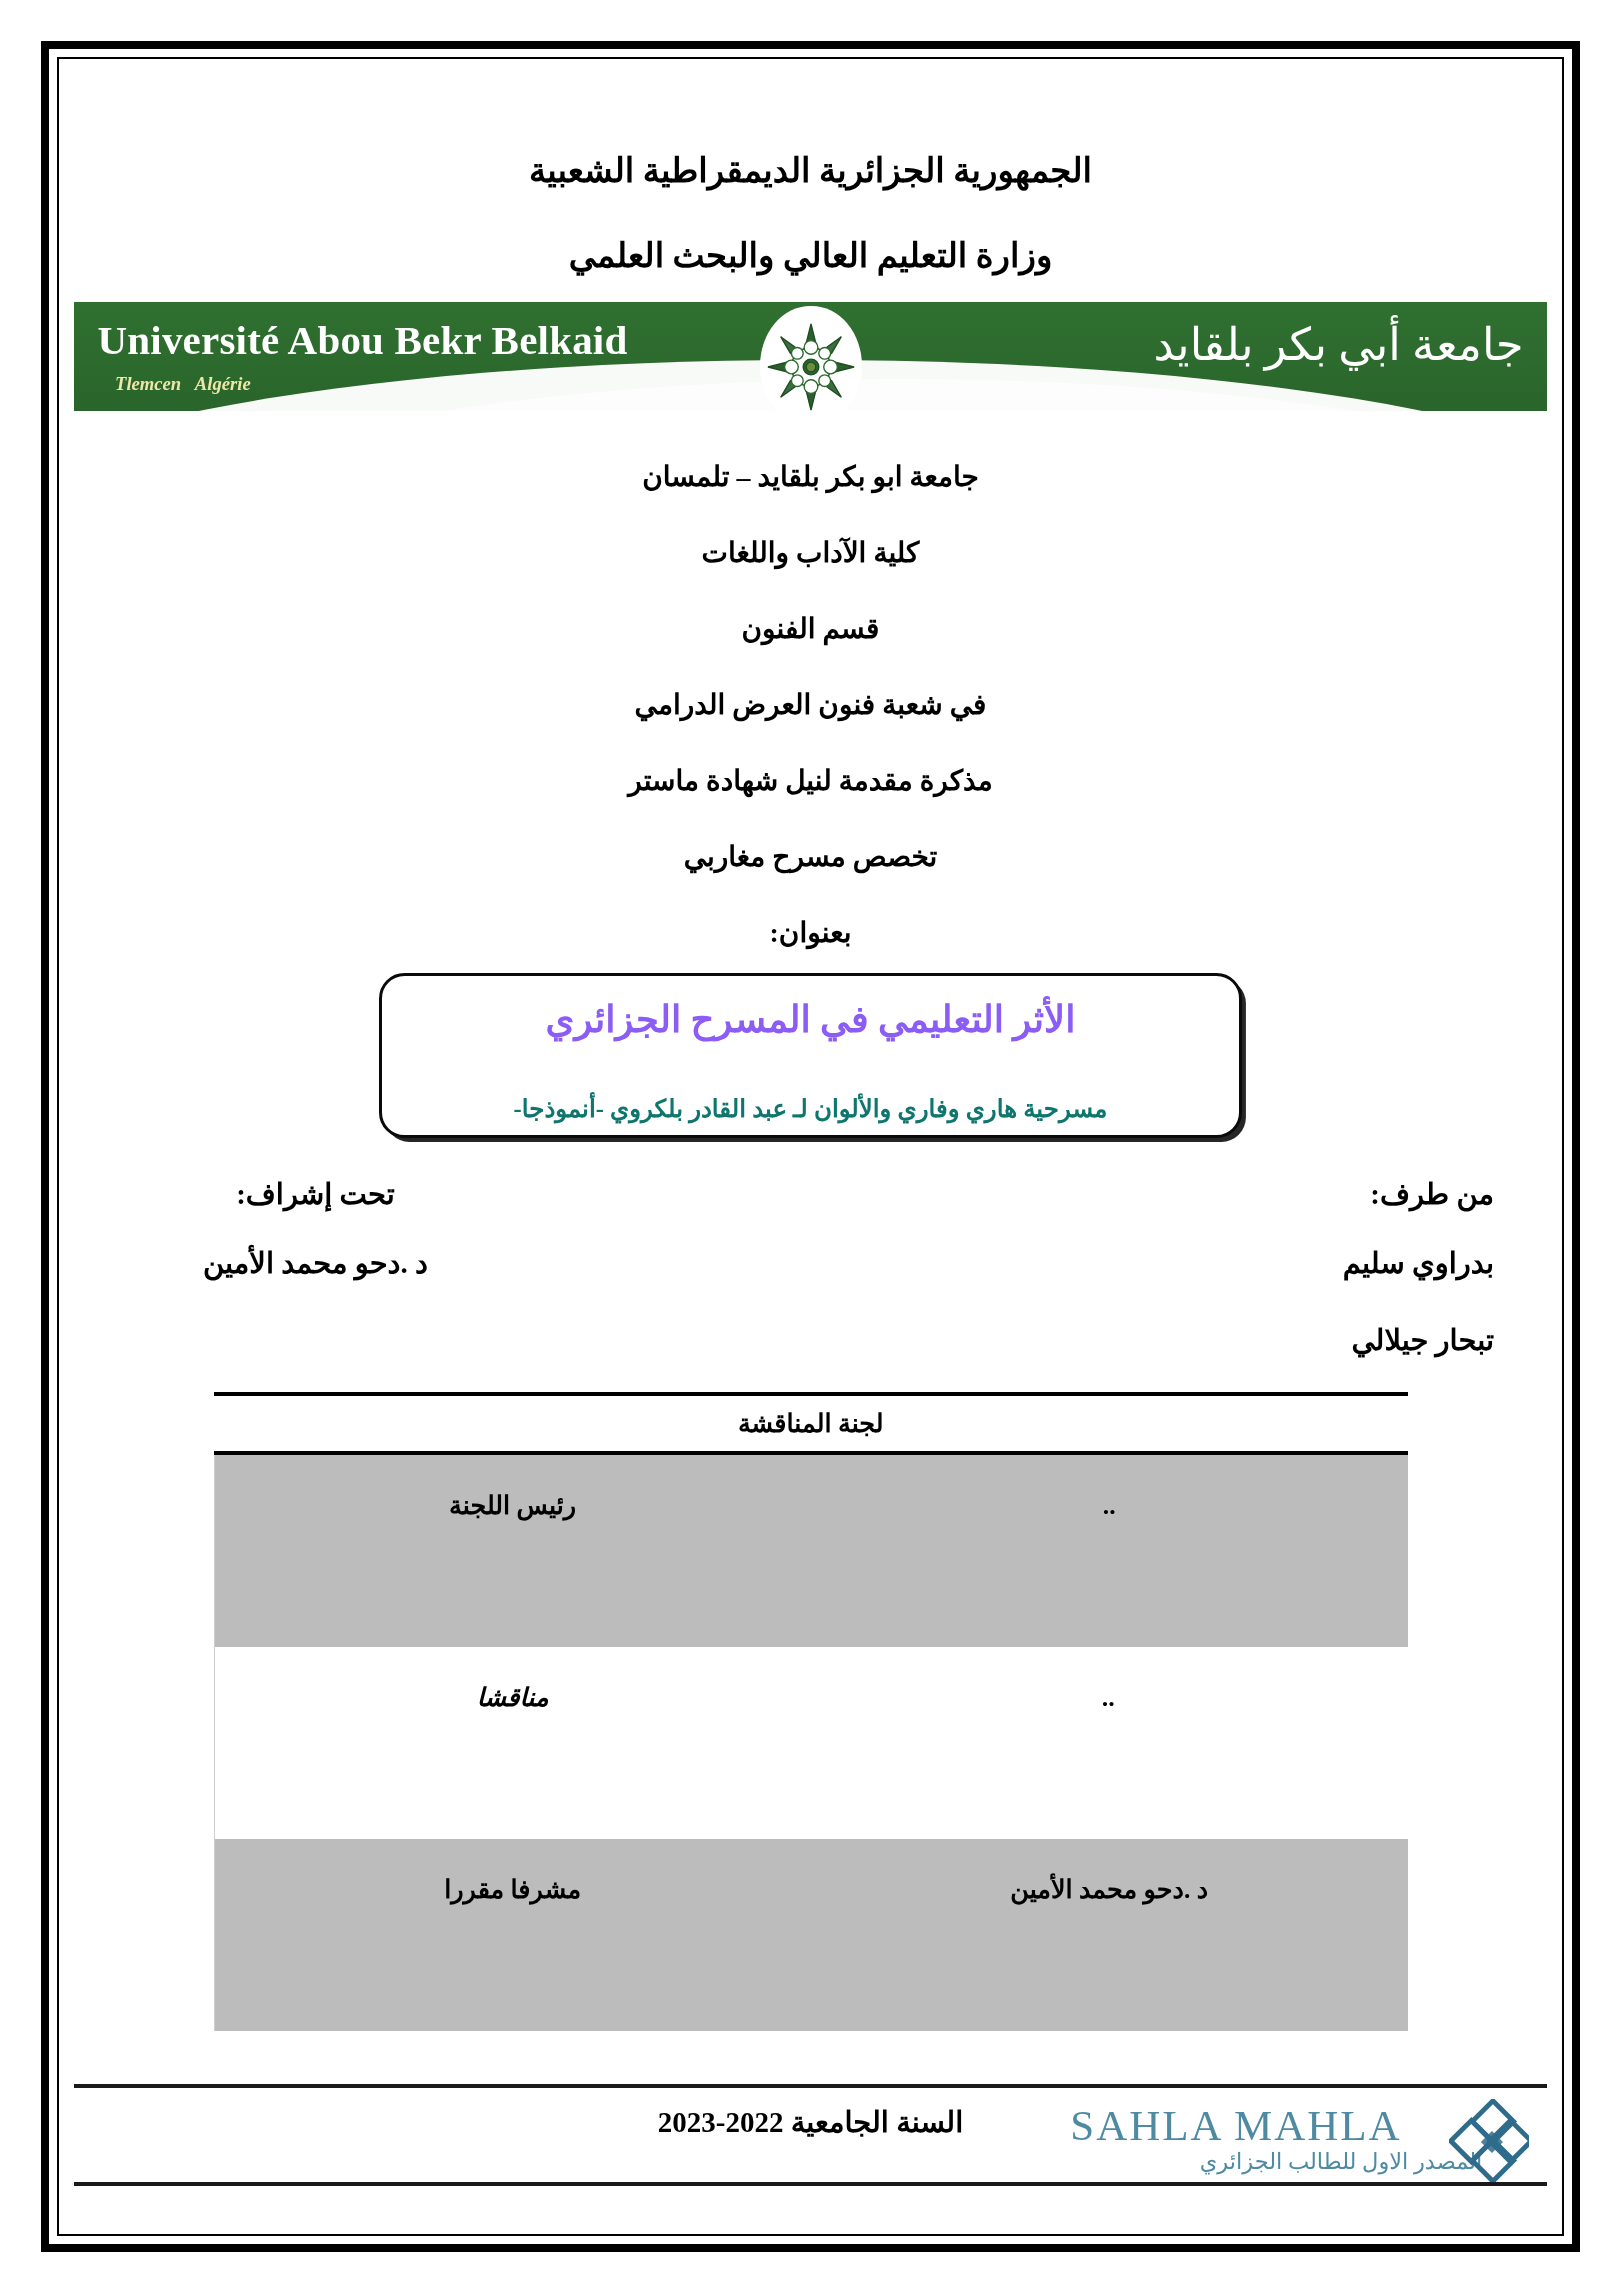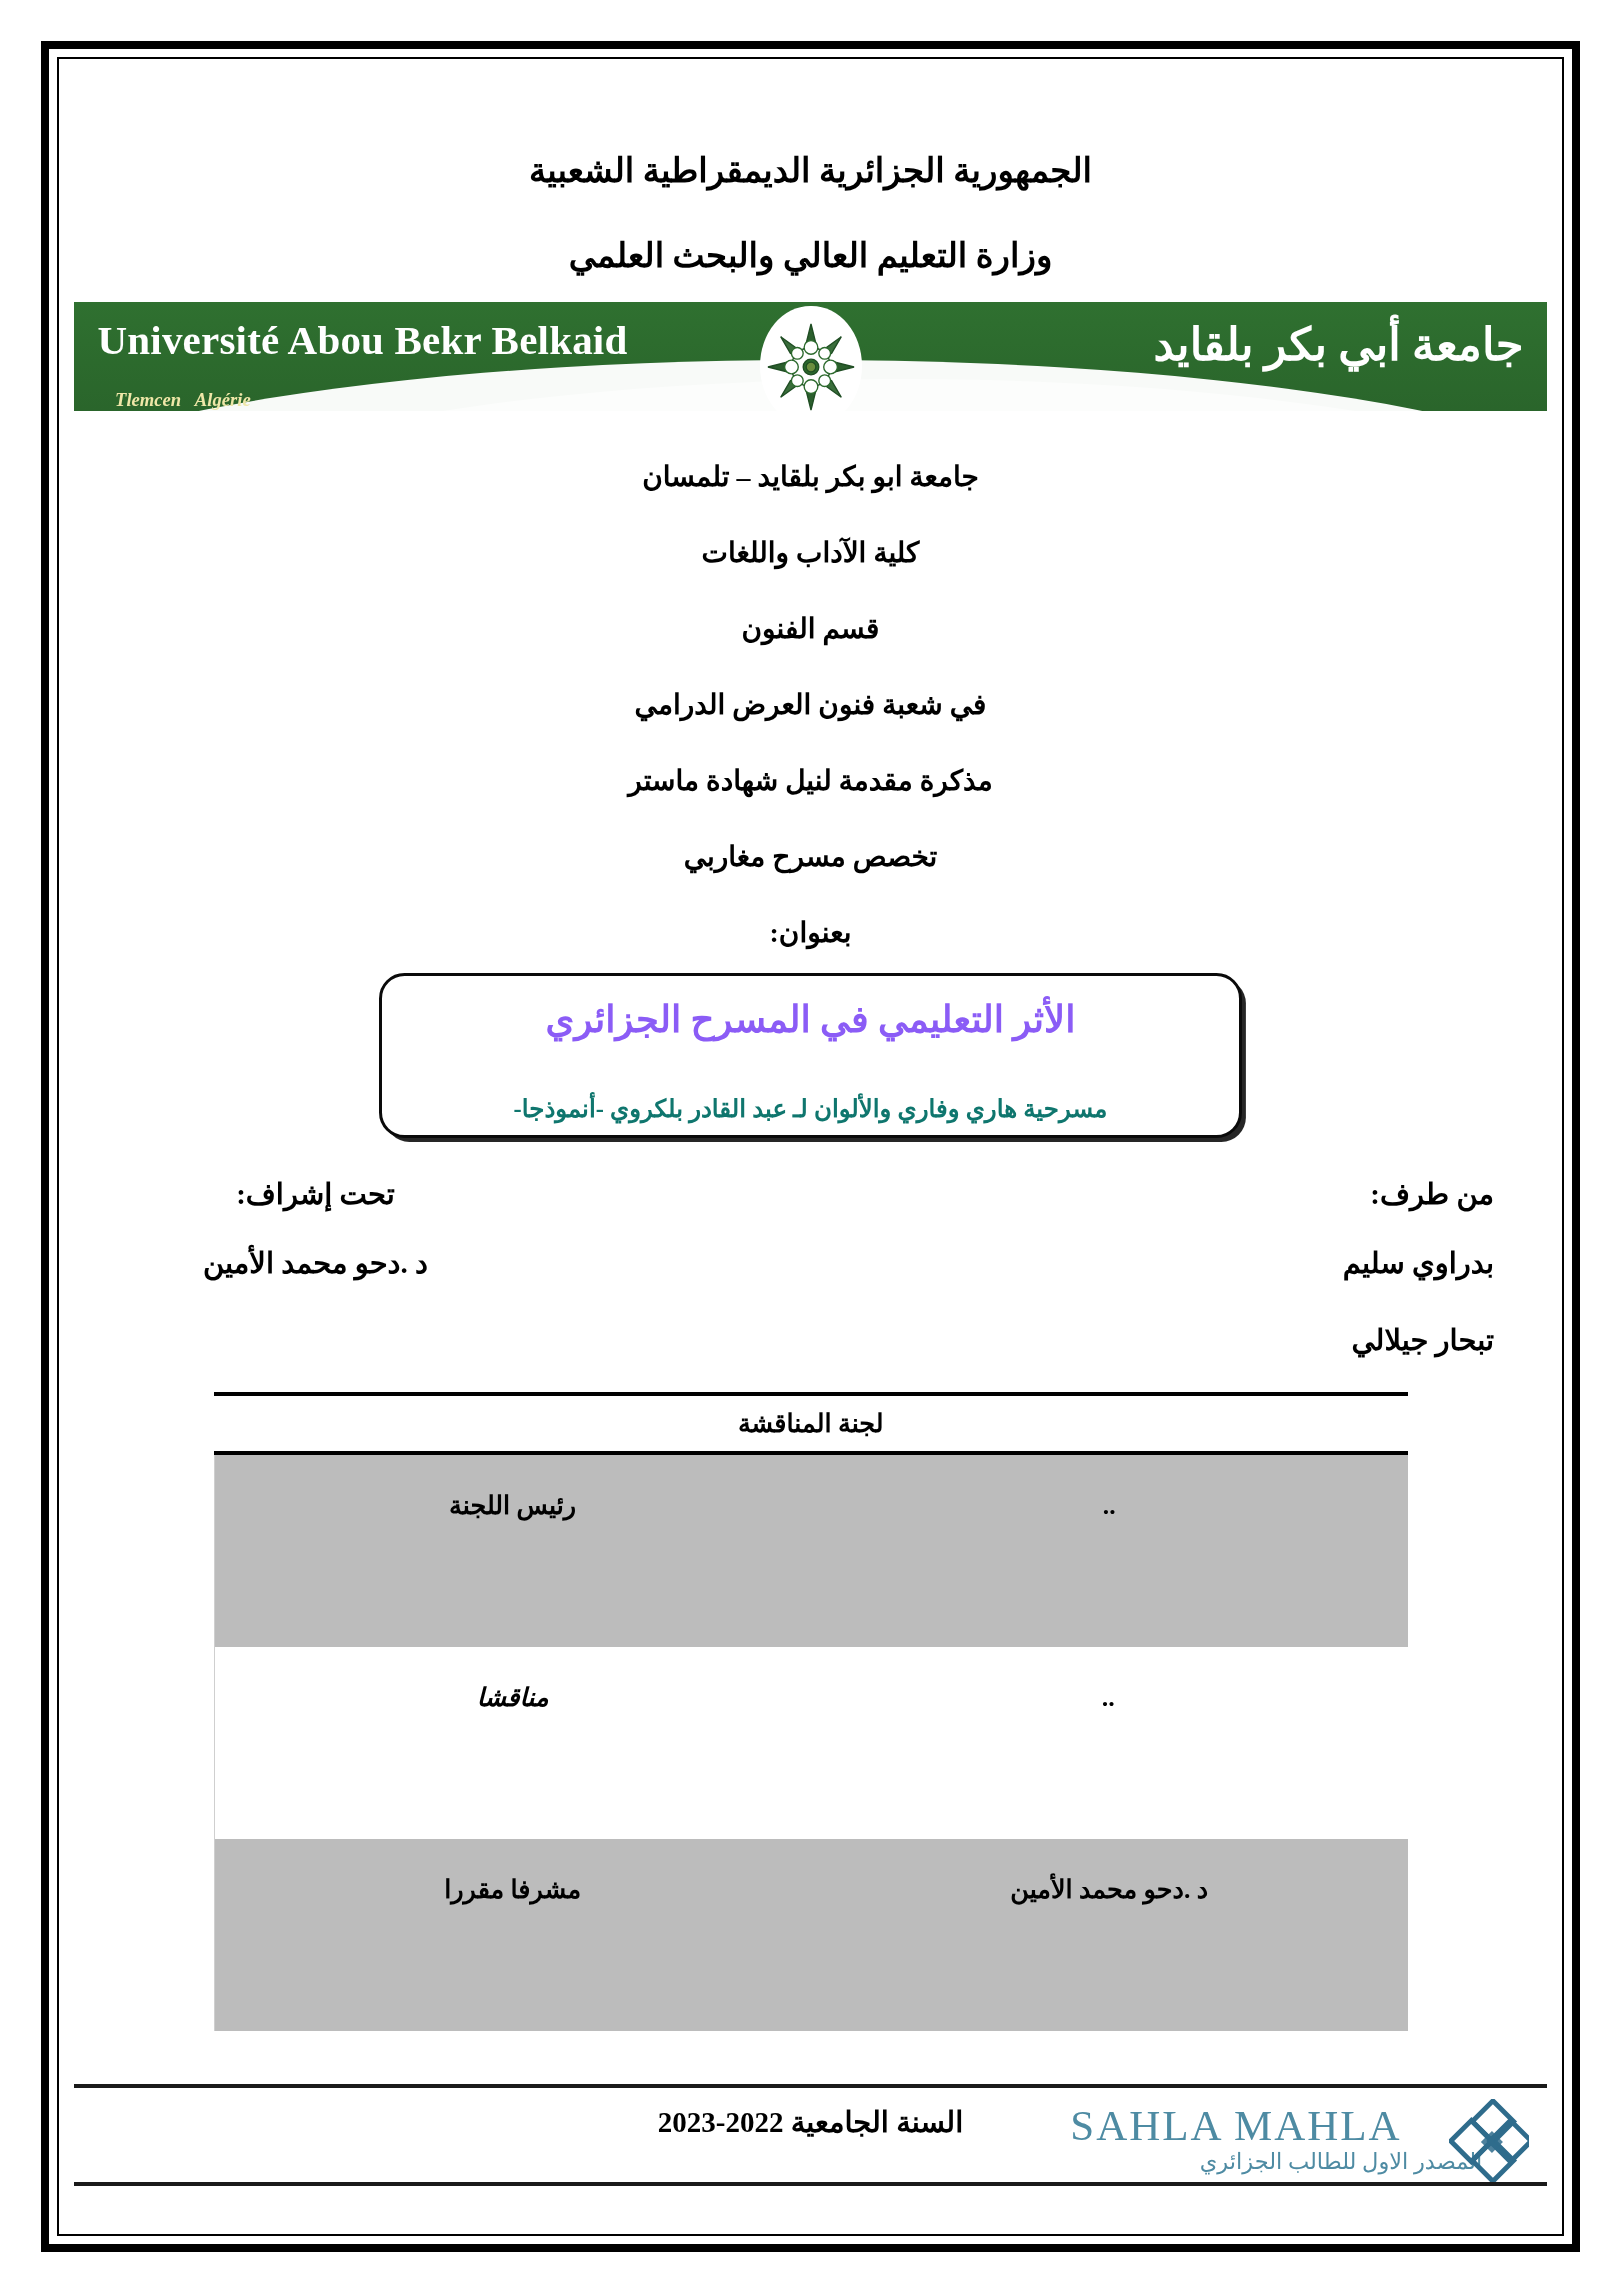--- a/index.html
+++ b/index.html
@@ -107,31 +107,30 @@
     position: absolute;
     left: 27.4px;
     top: 71px;
     color: #efe7a8;
     font-family: "Liberation Serif", "DejaVu Serif", serif;
     font-style: italic;
     font-weight: bold;
     font-size: 18.6px;
     direction: ltr;
     z-index: 3;
-    margin-top: 16px;
   }
   .banner-fr-sub span { margin-left: 13.7px; }
   .banner-ar {
     position: absolute;
     right: 23.5px;
     top: 15.7px;
     color: #ffffff;
     font-family: "Liberation Serif", "DejaVu Serif", serif;
     font-size: 45px;
-    font-weight: bold;
+    font-weight: normal;
     direction: rtl;
     z-index: 3;
     letter-spacing: 2px;
   }
   .banner-logo {
     position: absolute;
     left: 50%;
     transform: translateX(-50%);
     top: 3.9px;
     width: 106px;

